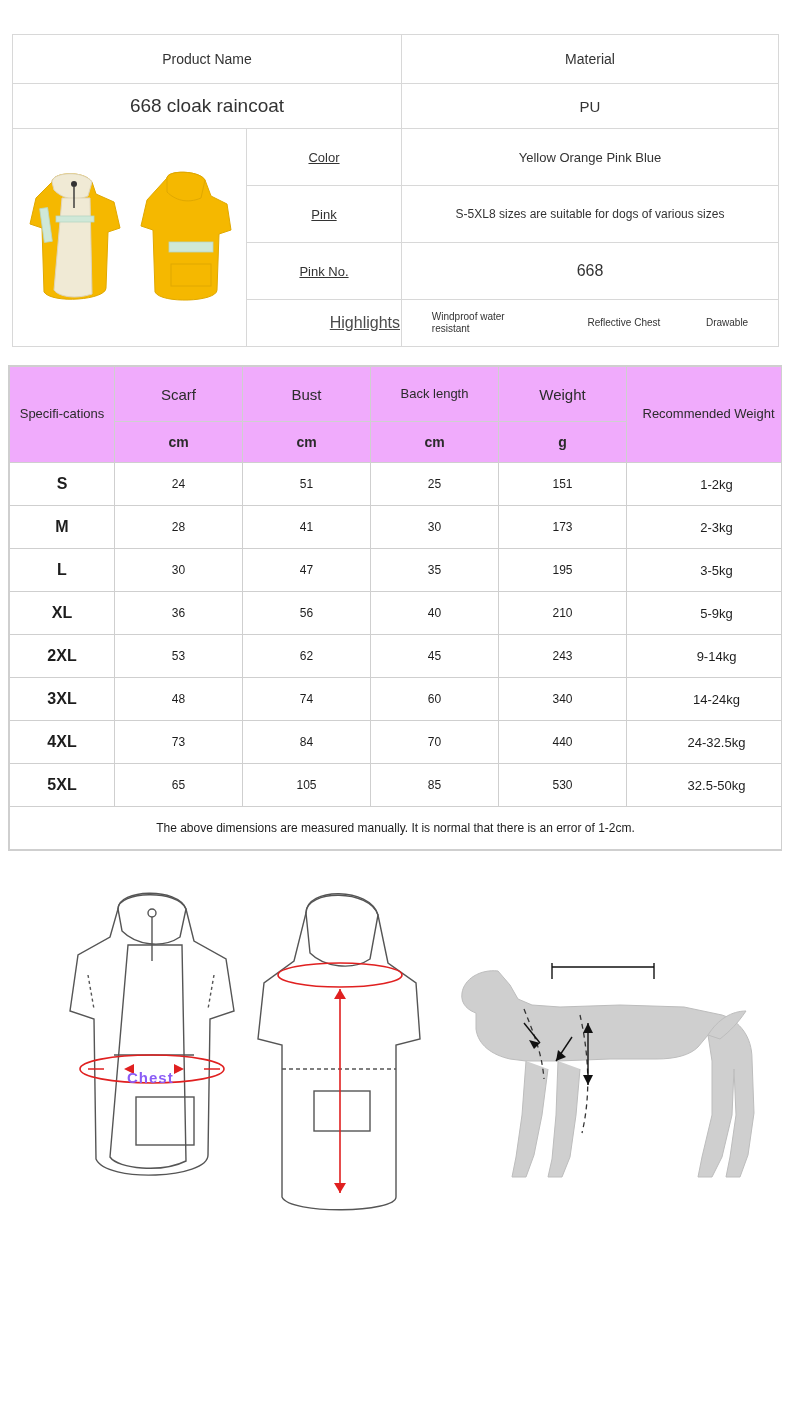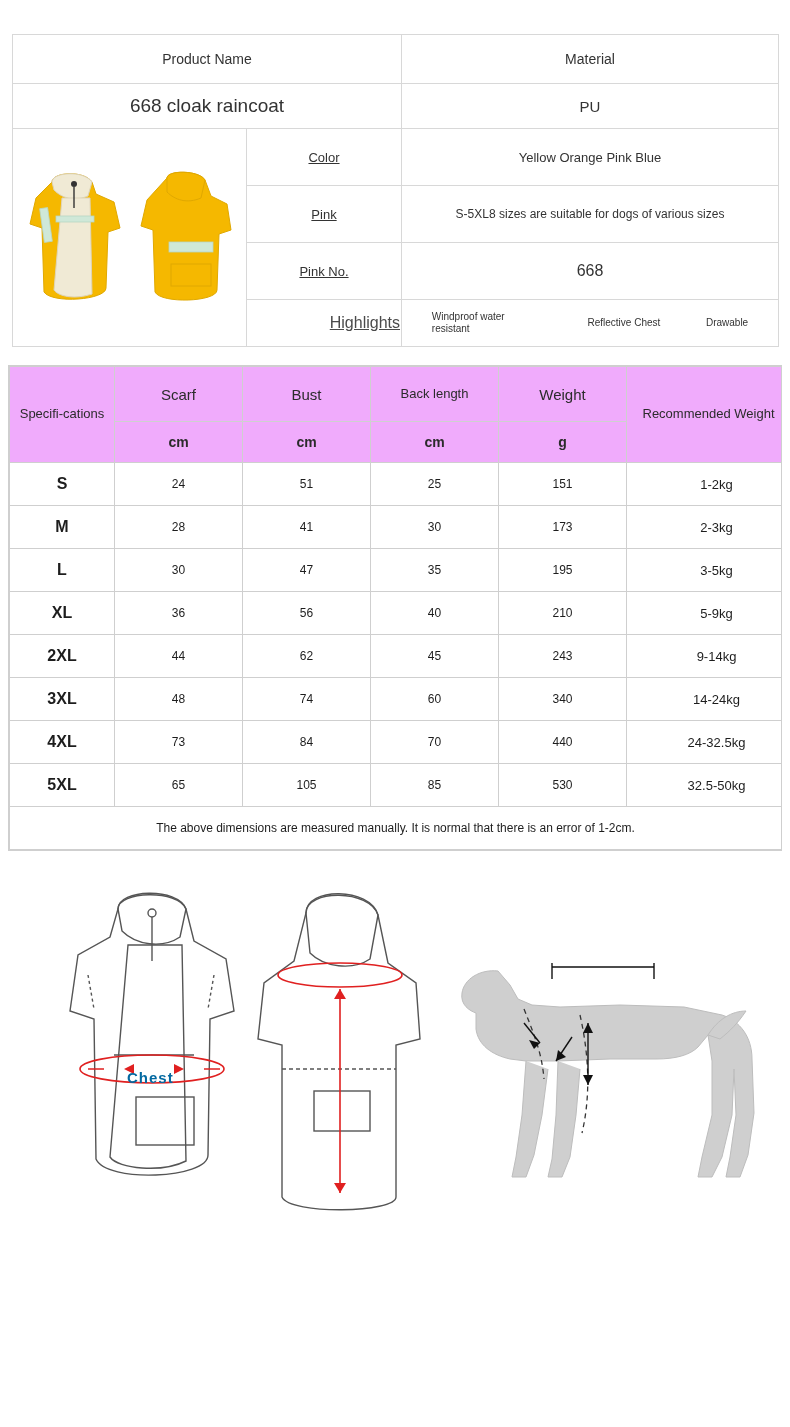--- a/index.html
+++ b/index.html
@@ -190,21 +190,21 @@
   }
 
   
   .diagram {
     position: relative;
     margin: 18px 0 0 0;
     height: 360px;
   }
   .dg-label {
     position: absolute;
-    color: #0369a1;
+    color: #8b5cf6;
     font-weight: bold;
     font-family: "Liberation Sans", sans-serif;
     letter-spacing: 1px;
   }
   svg { display: block; }
 </style>
 </head>
 <body>
 
 <div class="page">
@@ -327,21 +327,21 @@
         <tr>
           <td class="size">XL</td>
           <td>36</td>
           <td>56</td>
           <td>40</td>
           <td>210</td>
           <td class="rec">5-9kg</td>
         </tr>
         <tr>
           <td class="size">2XL</td>
-          <td>44</td>
+          <td>53</td>
           <td>62</td>
           <td>45</td>
           <td>243</td>
           <td class="rec">9-14kg</td>
         </tr>
         <tr>
           <td class="size">3XL</td>
           <td>48</td>
           <td>74</td>
           <td>60</td>

